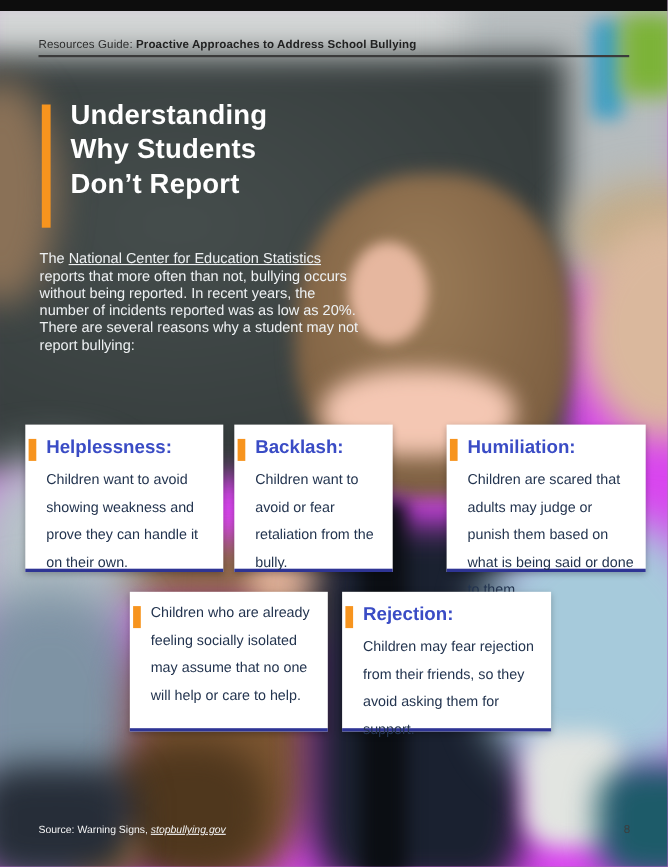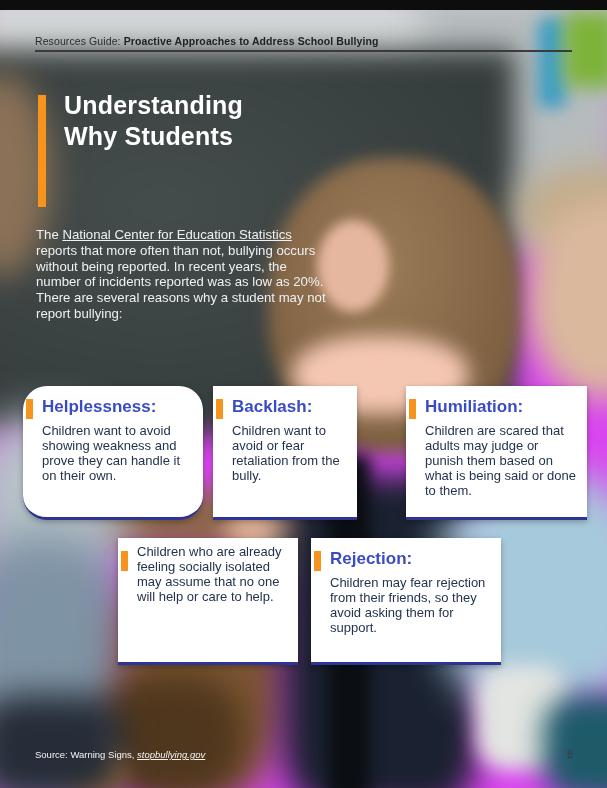--- a/index.html
+++ b/index.html
@@ -22,28 +22,28 @@
   .title-accent{position:absolute;left:38px;top:95px;width:8px;height:112px;background:#F7941E;z-index:10;}
   .title{position:absolute;left:64px;top:90px;margin:0;font-size:25px;line-height:31px;font-weight:bold;color:#ffffff;z-index:10;letter-spacing:.2px;}
   .title span{display:block;}
 
   
   .intro{position:absolute;left:36px;top:227px;width:296px;margin:0;font-size:13.2px;line-height:15.8px;color:#eef1f3;z-index:10;}
   .intro a{color:#eef1f3;text-decoration:underline;}
 
   
   .card{position:absolute;background:#ffffff;border-bottom:3px solid #2e3494;box-shadow:0 2px 6px rgba(0,0,0,.28);z-index:10;}
-  .card-1{left:23px;top:386px;width:180px;height:131px;border-radius:24px;}
+  .card-1{left:23px;top:386px;width:180px;height:131px;}
   .card-2{left:213px;top:386px;width:144px;height:131px;}
   .card-3{left:406px;top:386px;width:181px;height:131px;}
   .card-4{left:118px;top:538px;width:180px;height:124px;}
   .card-5{left:311px;top:538px;width:190px;height:124px;}
   .card-accent{position:absolute;left:3px;top:13px;width:7px;height:20px;background:#F7941E;}
   .card h2{margin:11px 8px 0 19px;font-size:17px;font-weight:bold;color:#3a4cc5;}
-  .card p{margin:6px 8px 0 19px;font-size:13px;line-height:15px;color:#23344f;}
+  .card p{margin:6px 8px 0 19px;font-size:13px;line-height:25px;color:#23344f;}
 
   
   .source{position:absolute;left:35px;top:749px;font-size:9.5px;color:#f3f3f3;z-index:10;}
   .source a{color:#f3f3f3;font-style:italic;text-decoration:underline;}
   .page-number{position:absolute;left:567px;top:748px;font-size:10.5px;color:#3c3c3c;z-index:10;}
 </style>
 </head>
 <body>
 
 <div class="page">
@@ -77,20 +77,21 @@
 
   <div class="topbar"></div>
 
   <div class="header-text"><span>Resources Guide: </span><strong>Proactive Approaches to Address School Bullying</strong></div>
   <div class="header-rule"></div>
 
   <div class="title-accent"></div>
   <h1 class="title">
     <span>Understanding</span>
     <span>Why Students</span>
+    <span>Don’t Report</span>
   </h1>
 
   <p class="intro"><span>The </span><a href="#">National Center for Education Statistics</a><span> reports that more often than not, bullying occurs without being reported. In recent years, the number of incidents reported was as low as 20%. There are several reasons why a student may not report bullying:</span></p>
 
   <div class="card card-1">
     <span class="card-accent"></span>
     <h2>Helplessness:</h2>
     <p>Children want to avoid showing weakness and prove they can handle it on their own.</p>
   </div>
   <div class="card card-2">

